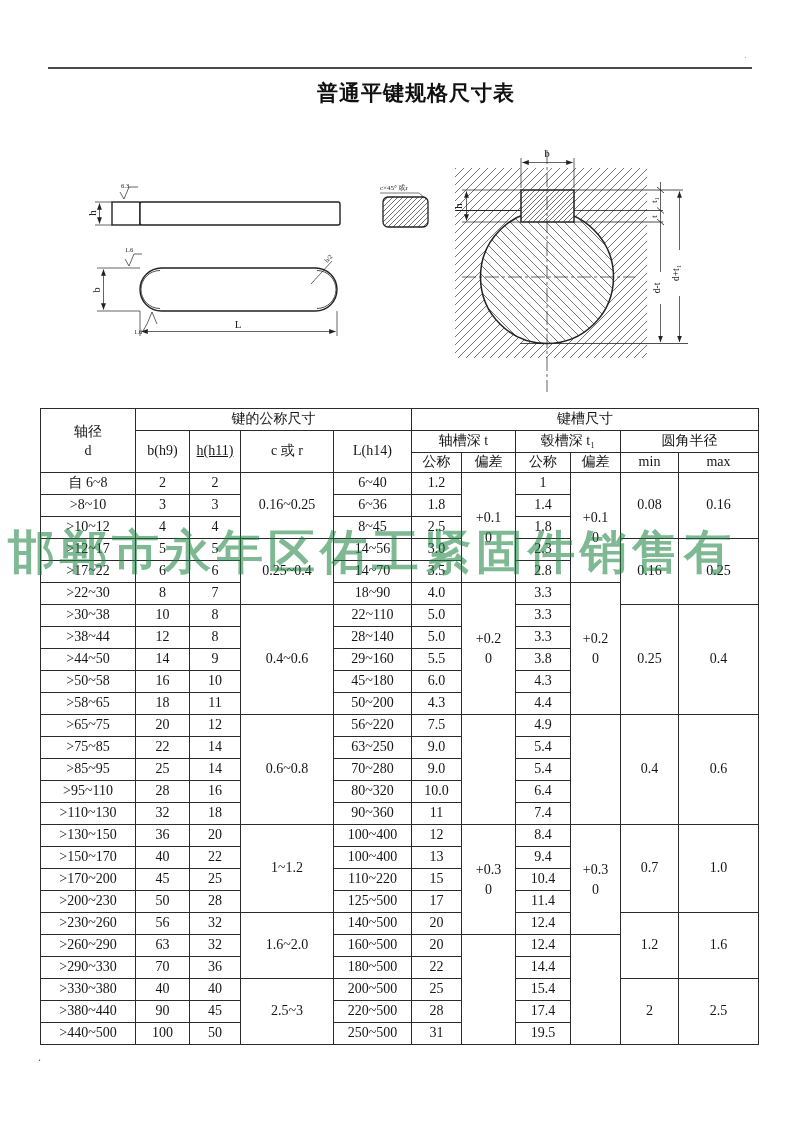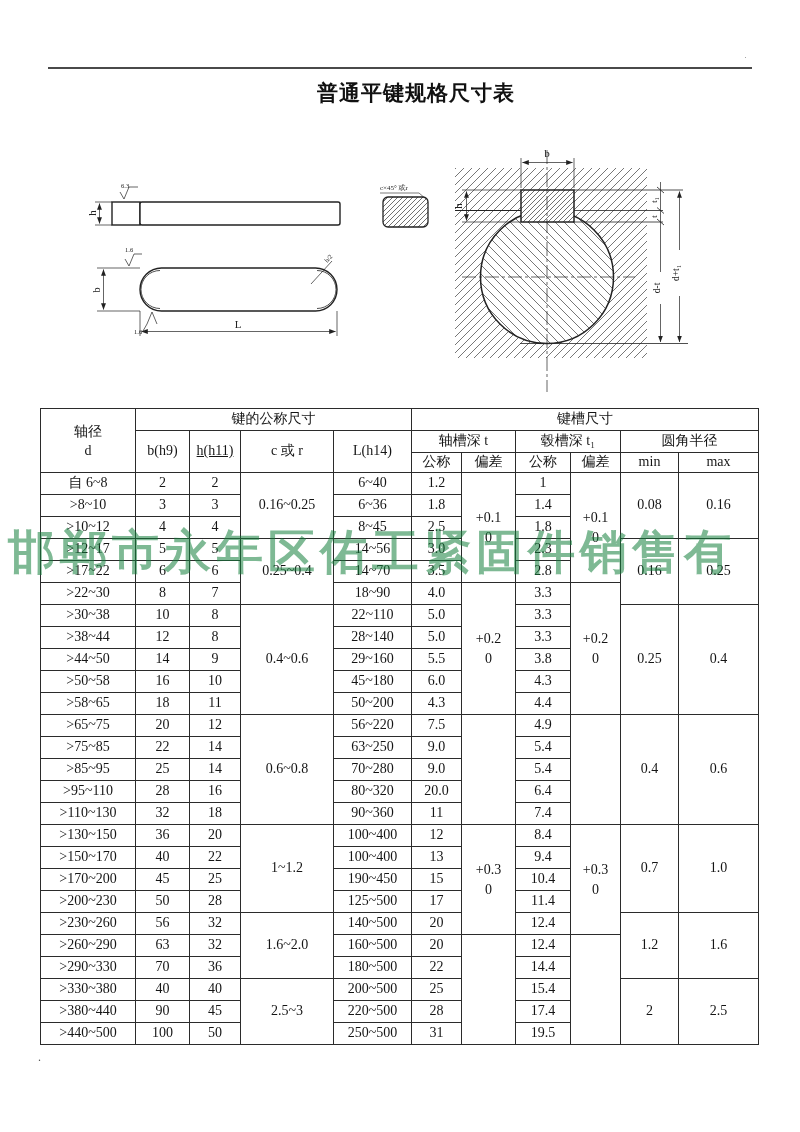--- a/index.html
+++ b/index.html
@@ -324,21 +324,21 @@
           <td>14</td>
           <td>70~280</td>
           <td>9.0</td>
           <td>5.4</td>
         </tr>
         <tr>
           <td>&gt;95~110</td>
           <td>28</td>
           <td>16</td>
           <td>80~320</td>
-          <td>20.0</td>
+          <td>10.0</td>
           <td>6.4</td>
         </tr>
         <tr>
           <td>&gt;110~130</td>
           <td>32</td>
           <td>18</td>
           <td>90~360</td>
           <td>11</td>
           <td>7.4</td>
         </tr>
@@ -366,21 +366,21 @@
           <td>40</td>
           <td>22</td>
           <td>100~400</td>
           <td>13</td>
           <td>9.4</td>
         </tr>
         <tr>
           <td>&gt;170~200</td>
           <td>45</td>
           <td>25</td>
-          <td>190~450</td>
+          <td>110~220</td>
           <td>15</td>
           <td>10.4</td>
         </tr>
         <tr>
           <td>&gt;200~230</td>
           <td>50</td>
           <td>28</td>
           <td>125~500</td>
           <td>17</td>
           <td>11.4</td>

